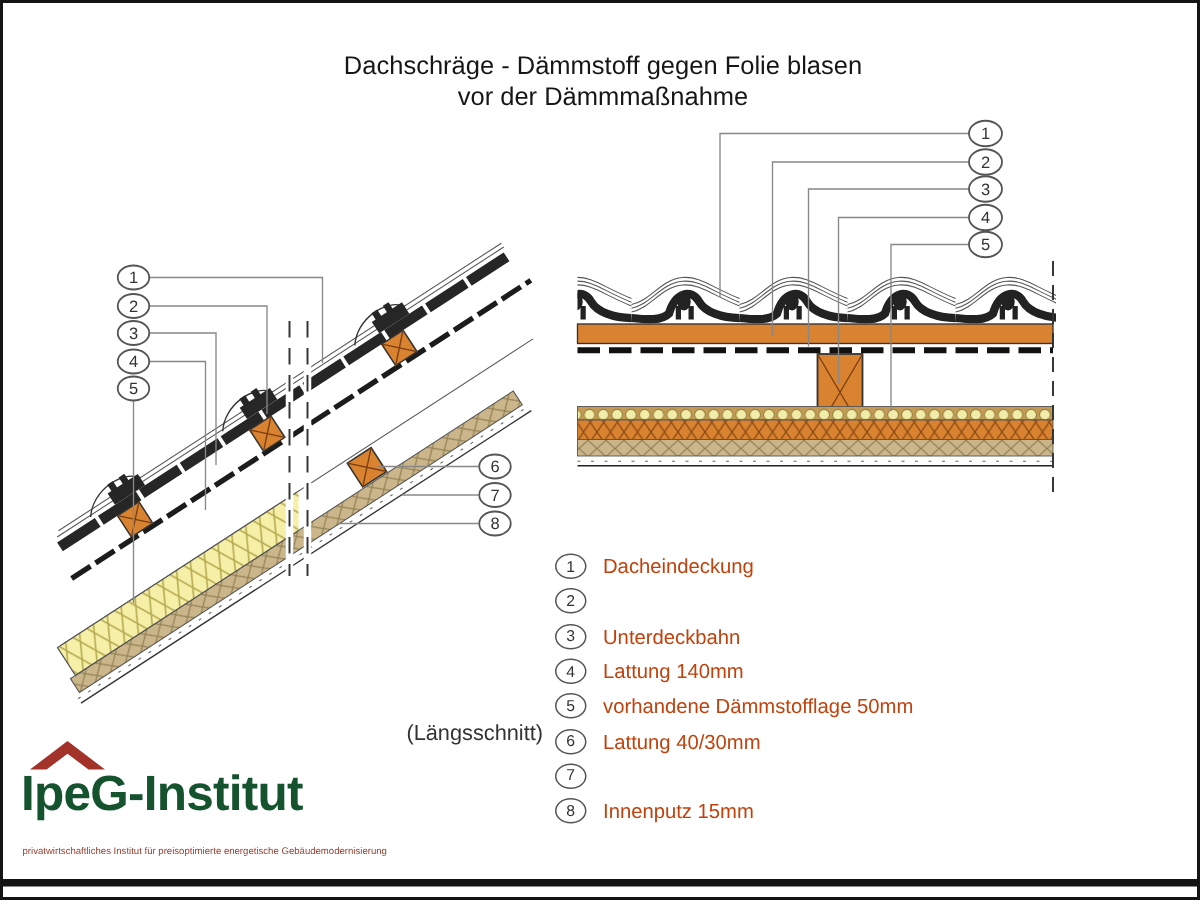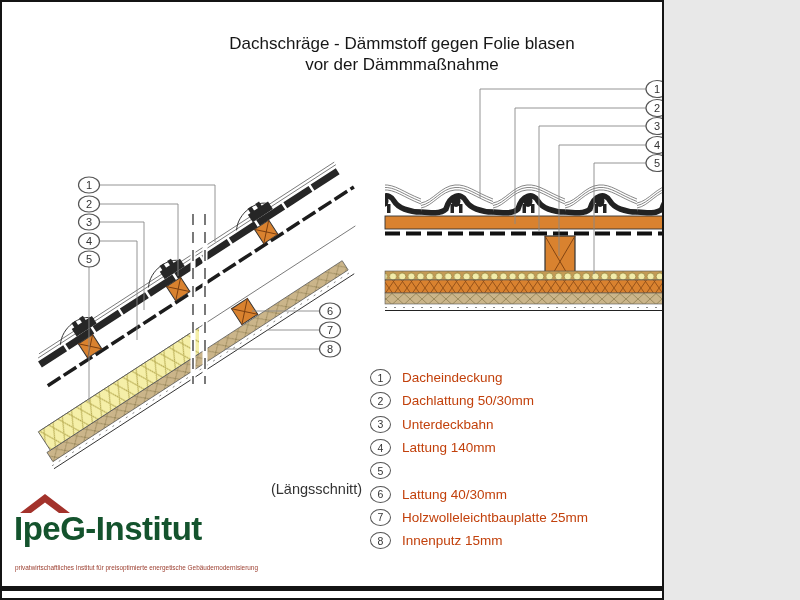--- a/index.html
+++ b/index.html
@@ -1,16 +1,16 @@
 <!DOCTYPE html>
 <html><head>
 <meta charset="utf-8">
 <style>
   html,body{margin:0;padding:0;background:#e8e8e8;font-family:"Liberation Sans",sans-serif;}
-  .slide{position:relative;width:664px;height:600px;background:#ffffff;border:2px solid #141414;box-sizing:border-box;overflow:hidden;}
+  .slide{position:relative;width:800px;height:600px;background:#ffffff;border:2px solid #141414;box-sizing:border-box;overflow:hidden;}
   .title{position:absolute;left:0;top:31px;width:800px;text-align:center;color:#161616;font-size:17px;line-height:21px;}
   .caption{position:absolute;left:225px;top:479px;width:135px;text-align:right;color:#333;font-size:14.5px;}
   .legend{position:absolute;left:368px;top:364px;}
   .legend-item{display:flex;align-items:center;height:23.3px;}
   .legend-circle{display:inline-flex;align-items:center;justify-content:center;width:19px;height:15px;border:1.2px solid #555;border-radius:50%;font-size:10.5px;color:#333;flex:0 0 auto;}
   .legend-label{margin-left:11px;font-size:13.5px;color:#c2410c;white-space:nowrap;}
   .logo{position:absolute;left:10px;top:490px;width:260px;}
   .logo-name{position:absolute;left:2px;top:18px;font-size:33px;font-weight:bold;color:#14532d;letter-spacing:-0.5px;white-space:nowrap;}
   .logo-tagline{position:absolute;left:3px;top:72px;font-size:6.4px;color:#9B3D2E;white-space:nowrap;}
   .bottom-rule{position:absolute;left:0px;top:584px;width:796px;height:5px;background:#141414;}
@@ -206,40 +206,39 @@
     </g>
   </svg>
 
   <div class="legend">
     <div class="legend-item">
       <span class="legend-circle">1</span>
       <span class="legend-label">Dacheindeckung</span>
     </div>
     <div class="legend-item">
       <span class="legend-circle">2</span>
-      <span class="legend-label">Dachlattung 50/30mm</span>
     </div>
     <div class="legend-item">
       <span class="legend-circle">3</span>
       <span class="legend-label">Unterdeckbahn</span>
     </div>
     <div class="legend-item">
       <span class="legend-circle">4</span>
       <span class="legend-label">Lattung 140mm</span>
     </div>
     <div class="legend-item">
       <span class="legend-circle">5</span>
+      <span class="legend-label">vorhandene Dämmstofflage 50mm</span>
     </div>
     <div class="legend-item">
       <span class="legend-circle">6</span>
       <span class="legend-label">Lattung 40/30mm</span>
     </div>
     <div class="legend-item">
       <span class="legend-circle">7</span>
-      <span class="legend-label">Holzwolleleichtbauplatte 25mm</span>
     </div>
     <div class="legend-item">
       <span class="legend-circle">8</span>
       <span class="legend-label">Innenputz 15mm</span>
     </div>
   </div>
 
   <div class="caption">(Längsschnitt)</div>
 
   <div class="logo">

